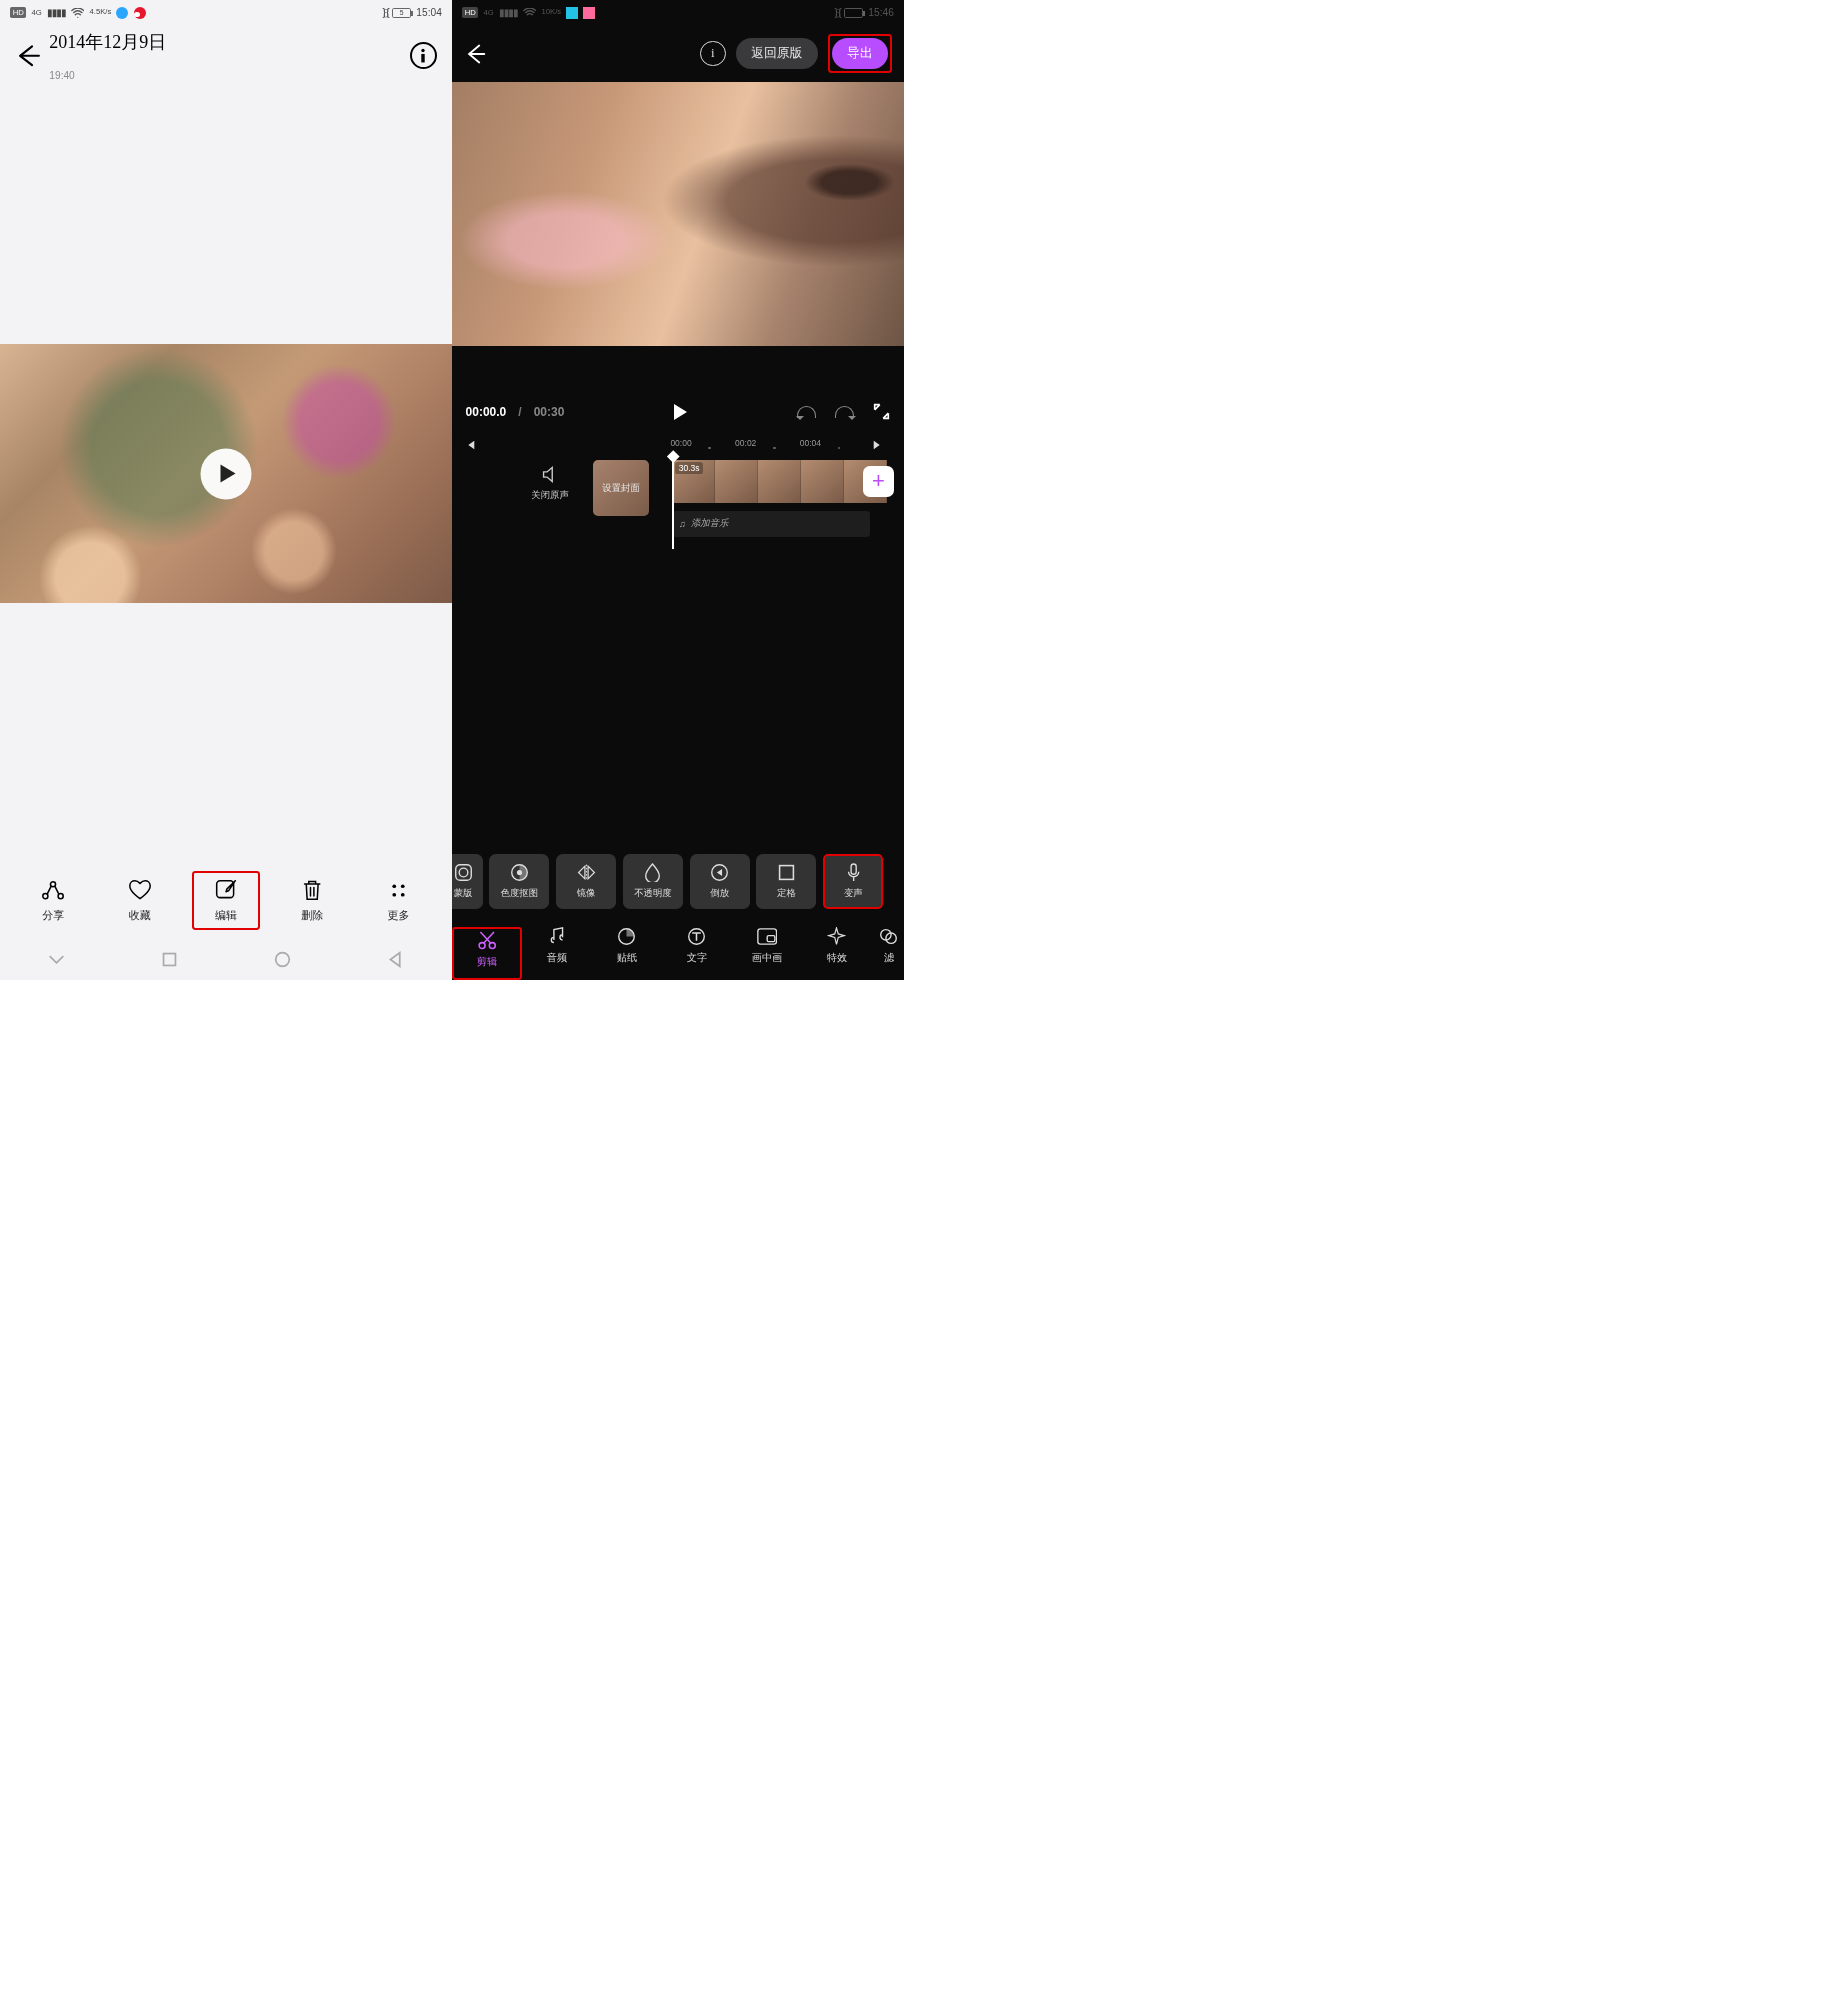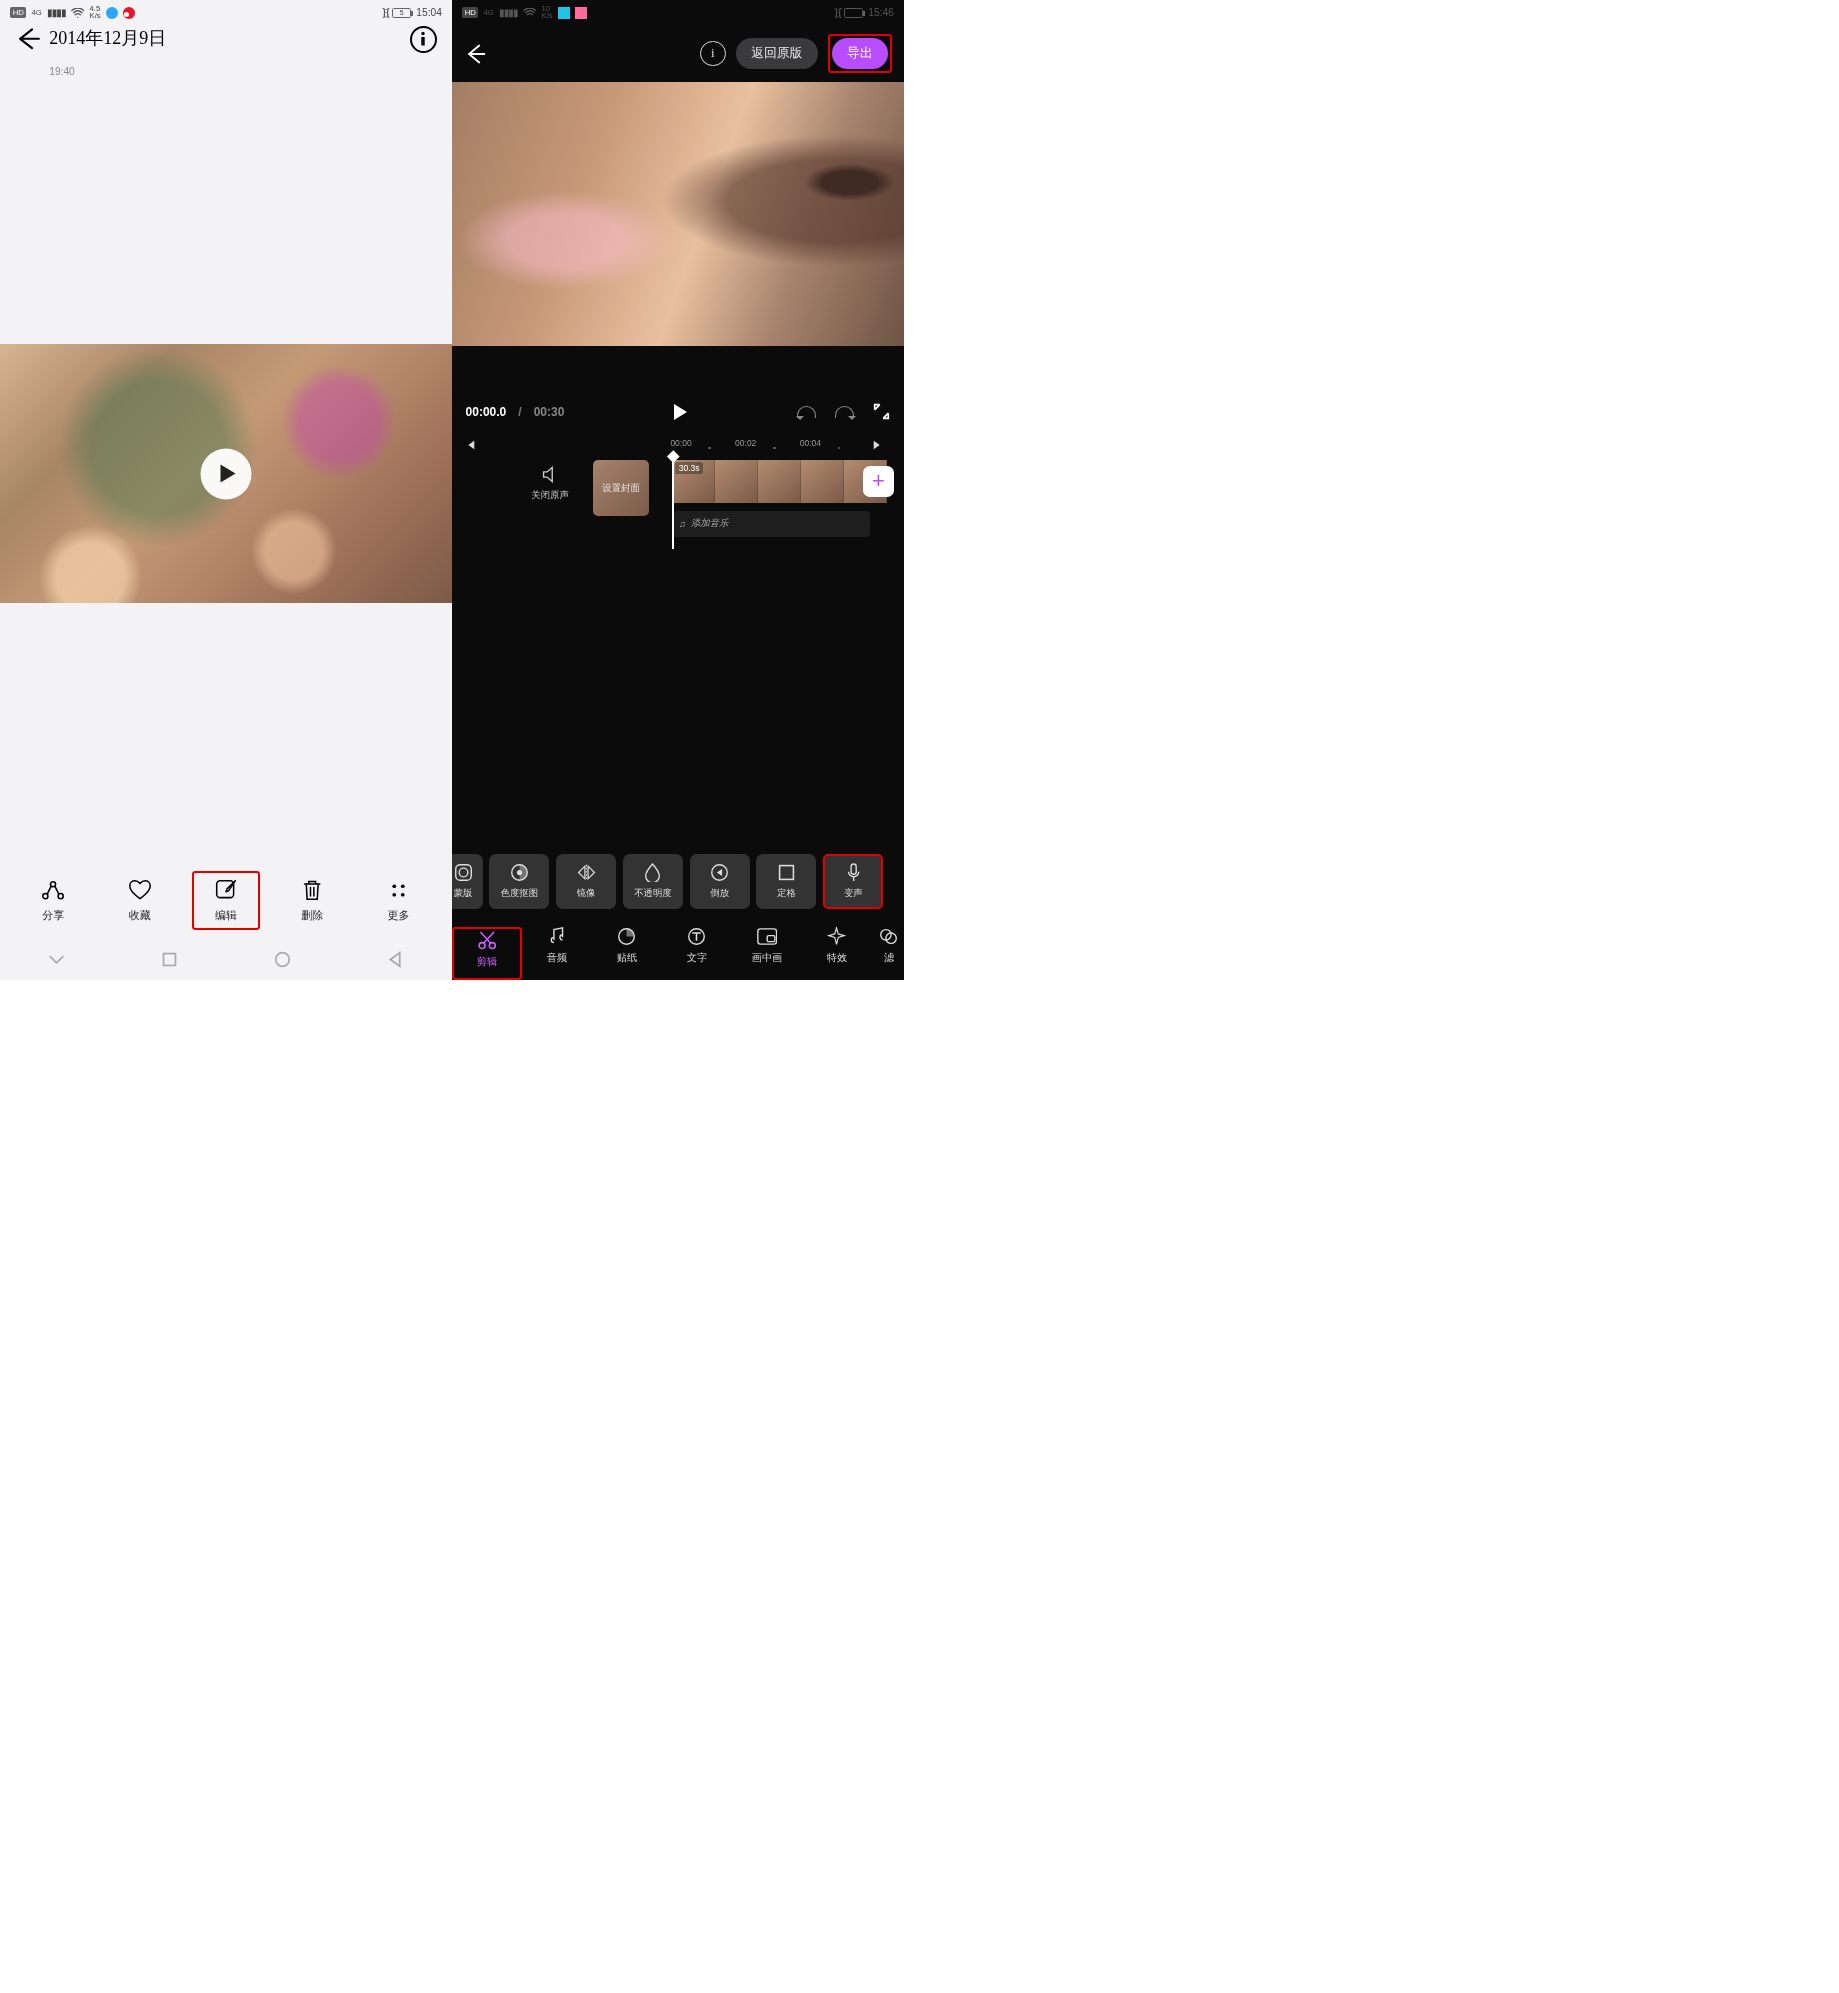--- a/index.html
+++ b/index.html
@@ -27,32 +27,32 @@
     display: flex;
     align-items: center;
     justify-content: space-between;
     padding: 0 10.2px;
     font-size: 10.2px;
     color: #444;
   }
   .status-left, .status-right { display: flex; align-items: center; gap: 5.1px; }
   .badge { background:#666; color:#fff; font-size:7.7px; padding:0.9px 2.6px; border-radius:1.7px; }
   .sig { letter-spacing: -0.9px; }
-  .ks { display:flex; flex-direction:column; line-height:0.9; font-size:7.7px; }
+  .ks { display:flex; flex-direction:row; line-height:0.9; font-size:7.7px; }
   .dot-blue { width:12px; height:12px; border-radius:50%; background:#2aa6ff; display:inline-block; }
   .dot-red { width:12px; height:12px; border-radius:50%; background:#e6162d; display:inline-block; position:relative;}
   .dot-red::after{content:""; position:absolute; width:5.1px; height:5.1px; background:#fff; border-radius:50%; left:0.9px; top:5.1px;}
   .batt { width:19px; height:10.2px; border:0.9px solid #666; border-radius:1.7px; position:relative; display:flex; align-items:center; justify-content:center; font-size:6.8px;}
   .batt::after{content:""; position:absolute; right:-2.6px; top:2.6px; width:1.7px; height:4.3px; background:#666;}
   .vib { letter-spacing:-2.6px;}
 
   .left-header {
     height: 60px;
     display: flex;
-    align-items: flex-start;
+    align-items: center;
     padding: 0 15.3px;
   }
   .back-arrow {
     font-size: 25.6px;
     color: #000;
     width: 34px;
   }
   .title-block { flex:1; }
   .title-date { font-size: 18px; color:#000; font-weight:400; font-family: serif;}
   .title-time { font-size: 10.2px; color:#888; margin-top:16px;}

